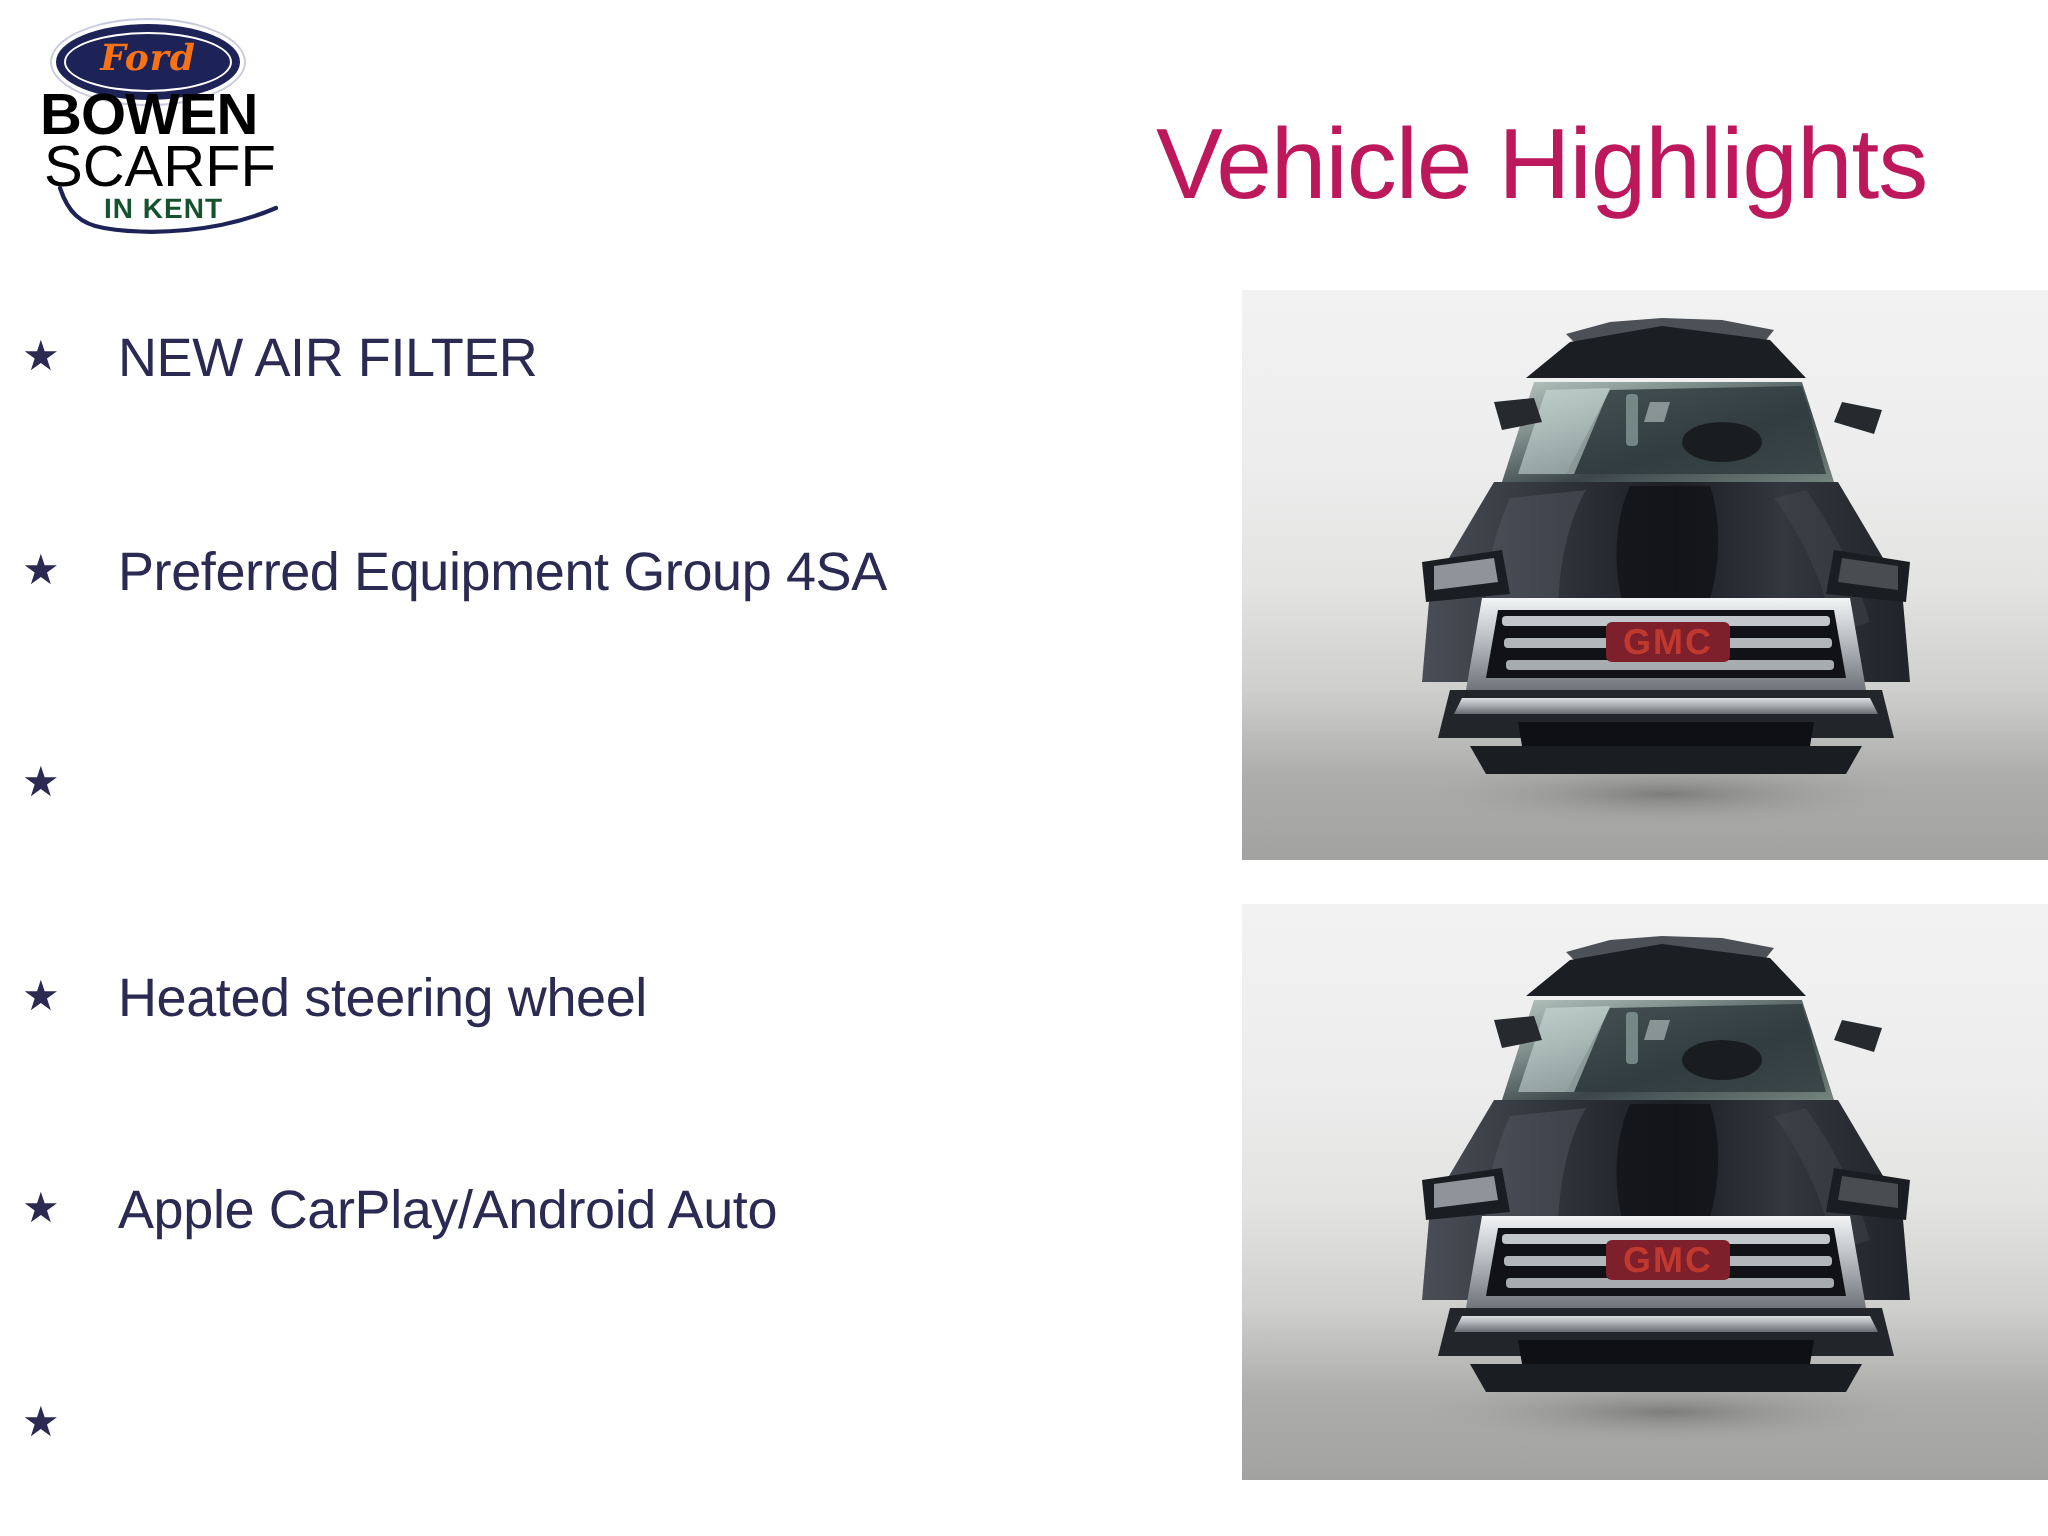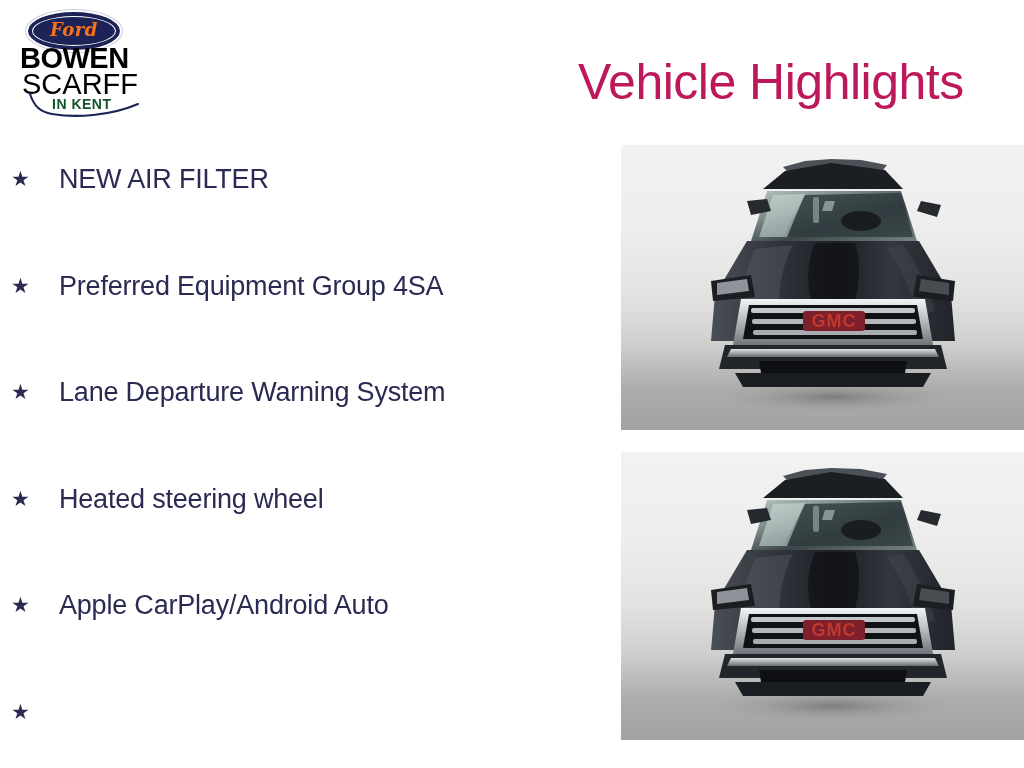--- a/index.html
+++ b/index.html
@@ -196,21 +196,20 @@
     <span class="highlight-label">NEW AIR FILTER</span>
   </div>
 
   <div class="highlight-row">
     <span class="bullet-star">★</span>
     <span class="highlight-label">Preferred Equipment Group 4SA</span>
   </div>
 
   <div class="highlight-row">
     <span class="bullet-star">★</span>
-    <span class="highlight-label">Lane Departure Warning System</span>
   </div>
 
   <div class="highlight-row">
     <span class="bullet-star">★</span>
     <span class="highlight-label">Heated steering wheel</span>
   </div>
 
   <div class="highlight-row">
     <span class="bullet-star">★</span>
     <span class="highlight-label">Apple CarPlay/Android Auto</span>

